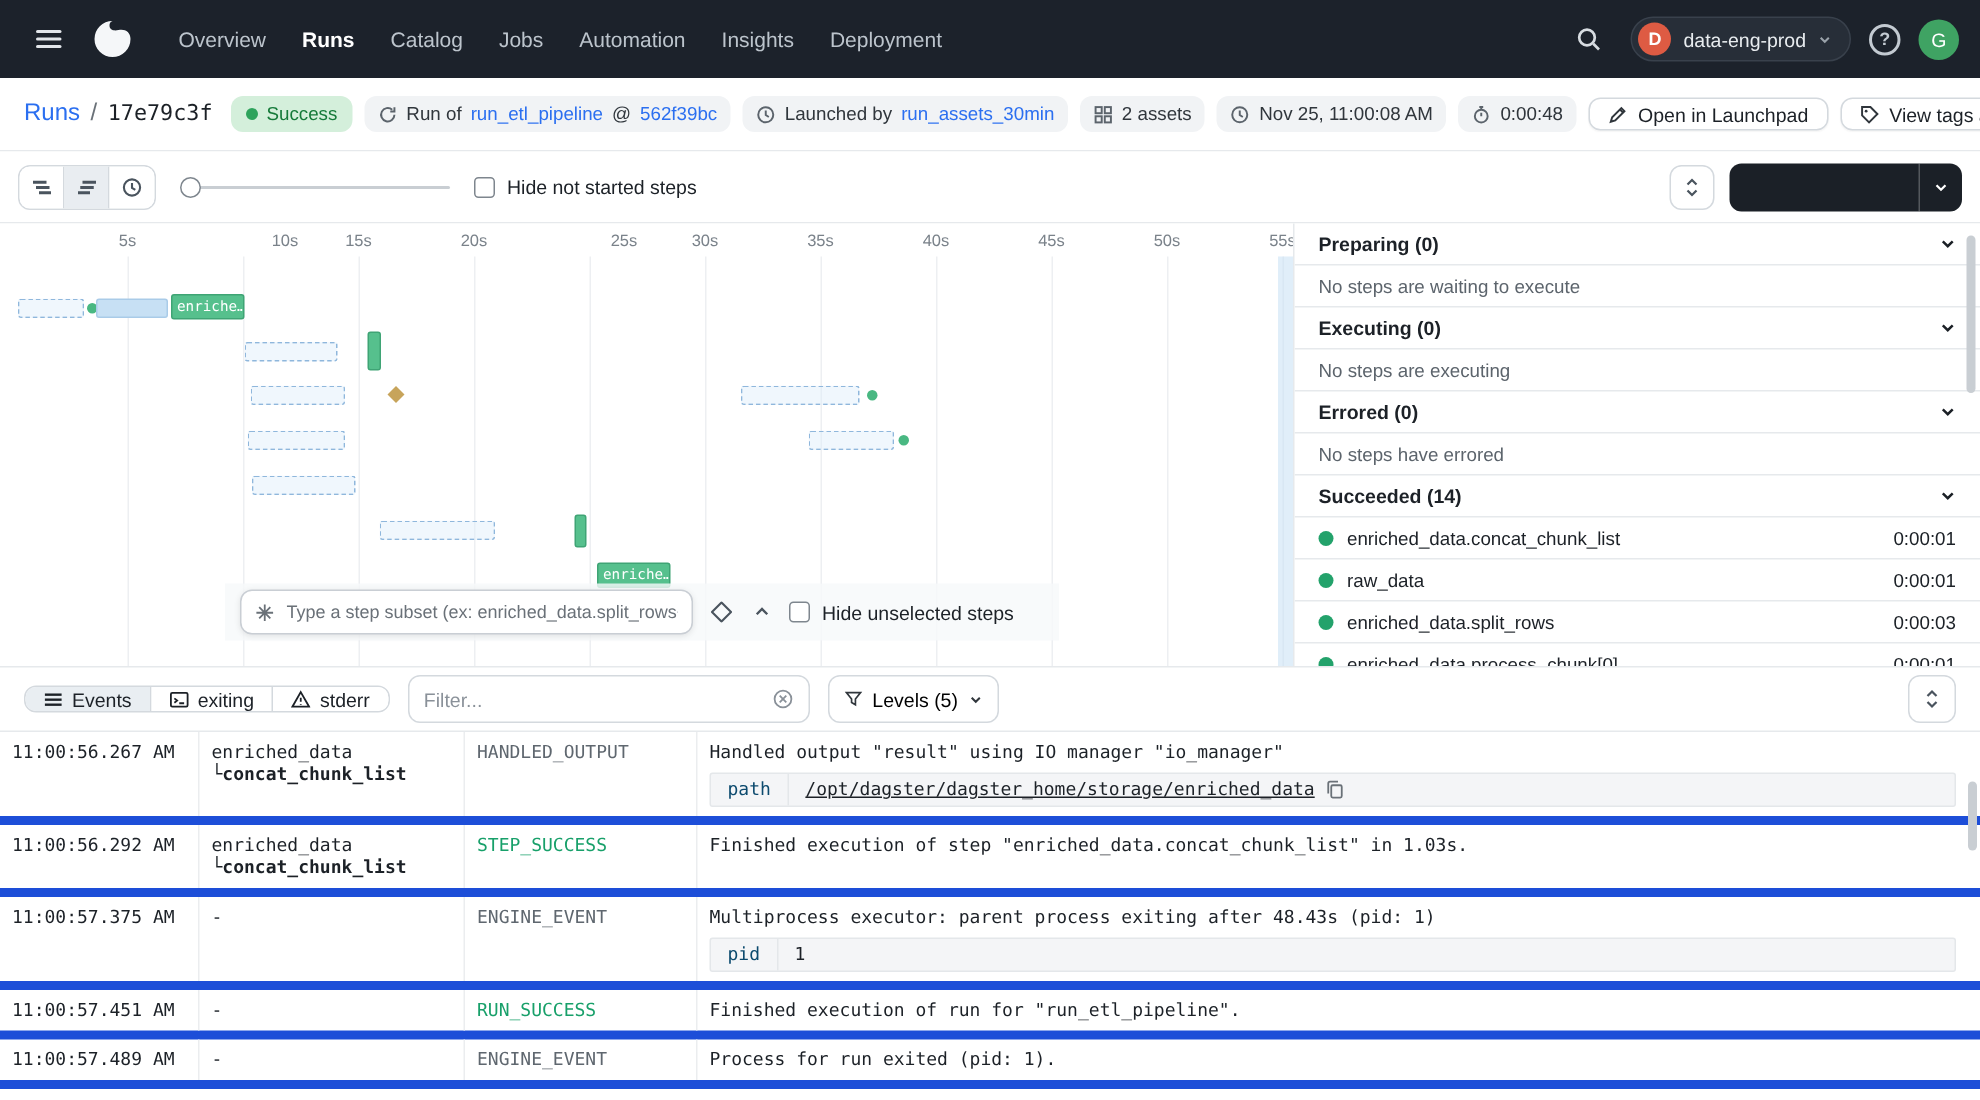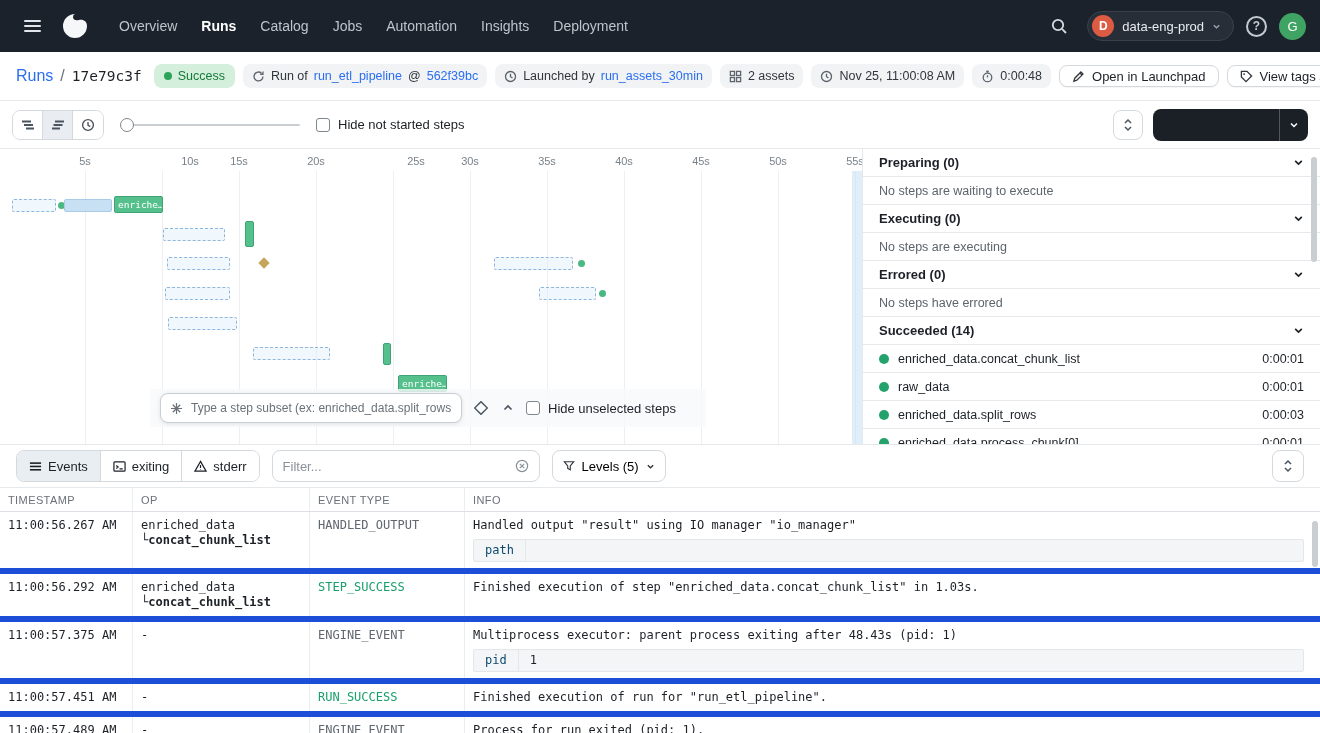--- a/index.html
+++ b/index.html
@@ -76,21 +76,21 @@
   .section-empty { height:28px; display:flex; align-items:center; padding:0 16px; border-bottom:1px solid #E6E9EC; font-size:12.5px; color:#5C646C; }
   .step-row { height:28px; display:flex; align-items:center; gap:9px; padding:0 16px; border-bottom:1px solid #E6E9EC; font-size:12.5px; cursor:pointer; }
   .step-dot { width:10px; height:10px; border-radius:50%; background:#23A26B; flex:none; }
   .step-name { flex:1; }
   .panel-scrollbar { position:absolute; right:3px; top:8px; width:6px; height:105px; background:#C9CED3; border-radius:3px; cursor:pointer; }
 
   
   .bottompanel { border-top:1px solid #E6E9EC; position:relative; background:#fff; }
   .logbar { height:42px; display:flex; align-items:center; gap:12px; padding:0 16px; }
   .logtabs { display:flex; border:1px solid #D4D9DE; border-radius:8px; overflow:hidden; }
-  .logtab { display:flex; align-items:center; gap:6px; height:30px; padding:0 12px; background:#fff; border:none; border-right:1px solid #D4D9DE; font-size:13px; color:#1C2127; cursor:pointer; }
+  .logtab { display:flex; align-items:center; gap:6px; height:16px; padding:0 12px; background:#fff; border:none; border-right:1px solid #D4D9DE; font-size:13px; color:#1C2127; cursor:pointer; }
   .logtab:last-child { border-right:none; }
   .logtab.selected { background:#E9EEF2; }
   .filterbox { display:flex; align-items:center; width:268px; height:32px; border:1px solid #D4D9DE; border-radius:8px; padding:0 10px; gap:8px; }
   .filterbox input { flex:1; border:none; outline:none; font-size:13px; min-width:0; }
   .filterbox input::placeholder { color:#8A9199; }
   .levels { display:flex; align-items:center; gap:7px; height:32px; border:1px solid #D4D9DE; border-radius:8px; padding:0 10px; font-size:13px; background:#fff; cursor:pointer; }
   .expand-btn { margin-left:auto; width:32px; height:32px; border:1px solid #D4D9DE; border-radius:8px; background:#fff; cursor:pointer; display:flex; align-items:center; justify-content:center; color:#4A545E; }
 
   .logtable { border-top:1px solid #E6E9EC; }
   .logheader { display:grid; grid-template-columns:133px 177px 155px 1fr; height:24px; align-items:center; border-bottom:1px solid #DDE1E5; }
@@ -435,38 +435,41 @@
     </button>
     <button class="expand-btn">
       <svg width="12" height="14" viewBox="0 0 12 14" fill="none" stroke="currentColor" stroke-width="1.5">
           <path d="M3 5l3-3 3 3"></path>
           <path d="M3 9l3 3 3-3"></path>
         </svg>
     </button>
   </div>
 
   <div class="logtable">
-    <div class="logheader">
-      <div>TIMESTAMP</div>
-      <div>OP</div>
-      <div>EVENT TYPE</div>
-      <div>INFO</div>
-    </div>
 
     <div class="logrow">
       <div class="cell">11:00:56.267 AM</div>
       <div class="cell">
           <div>enriched_data</div>
           <div class="op2">└concat_chunk_list</div>
         </div>
       <div class="cell etype">HANDLED_OUTPUT</div>
       <div class="cell">
         <div>Handled output "result" using IO manager "io_manager"</div>
         <div class="metablock">
           <div class="metakey">path</div>
+          <div class="metaval">
+            <a>/opt/dagster/dagster_home/storage/enriched_data</a>
+            <button class="copybtn">
+              <svg width="12" height="13" viewBox="0 0 12 13" fill="none" stroke="currentColor" stroke-width="1.2">
+                  <rect x="3.5" y="3.5" width="7" height="8.2" rx="1"></rect>
+                  <path d="M1.5 9V2.3A1.2 1.2 0 0 1 2.7 1.1H8"></path>
+                </svg>
+            </button>
+          </div>
         </div>
       </div>
     </div>
 
     <div class="logrow">
       <div class="cell">11:00:56.292 AM</div>
       <div class="cell">
           <div>enriched_data</div>
           <div class="op2">└concat_chunk_list</div>
         </div>

